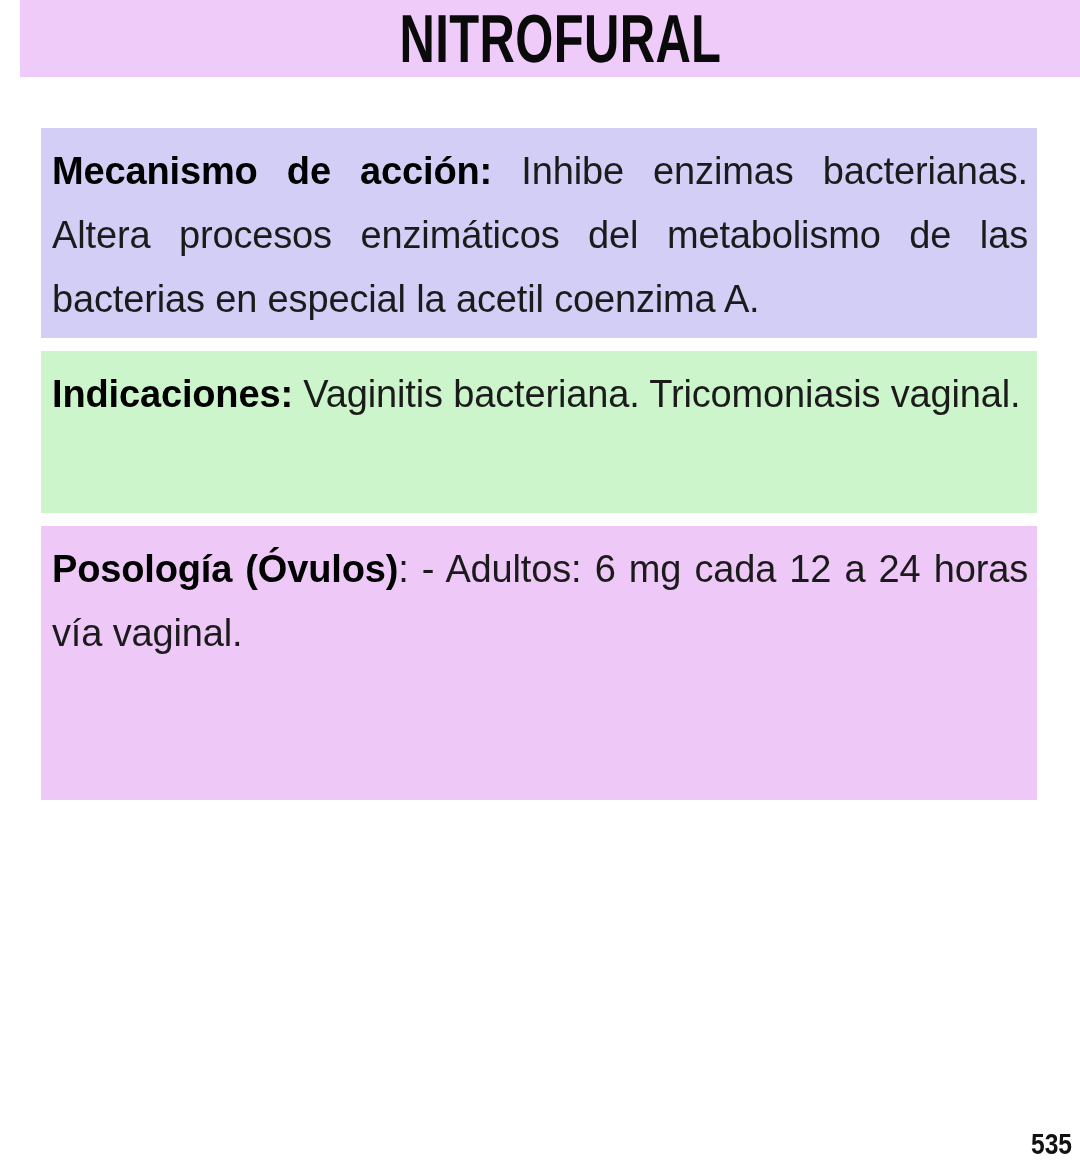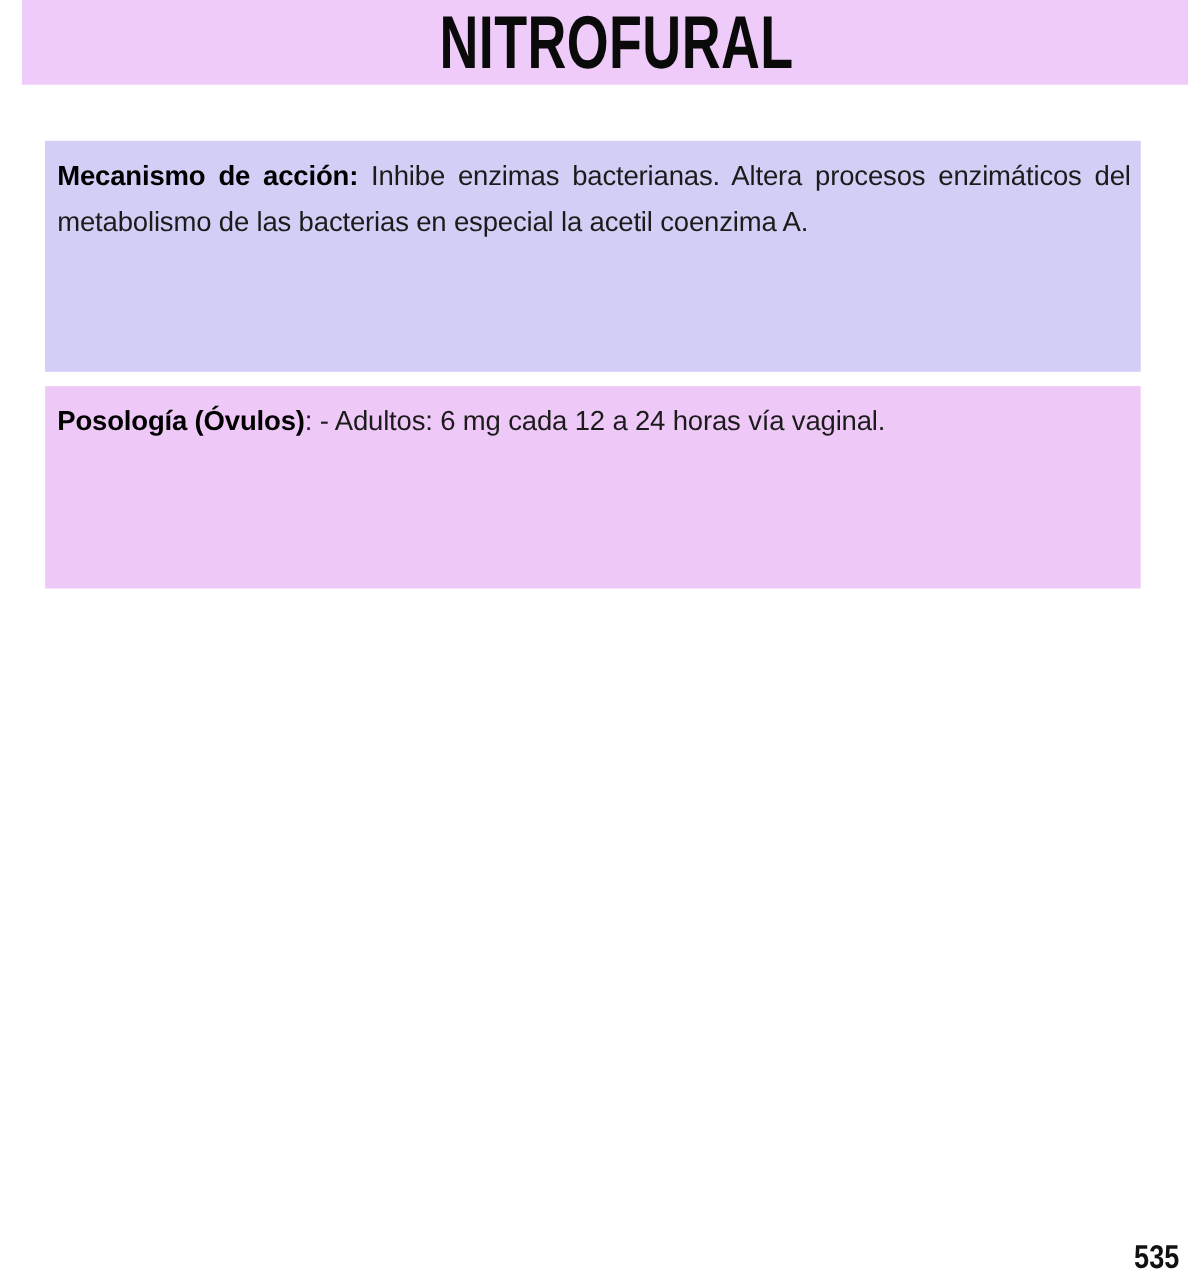--- a/index.html
+++ b/index.html
@@ -54,36 +54,36 @@
   .section {
     box-sizing: border-box;
     padding: 11px 9px 8px 11px;
     margin-bottom: 13px;
     overflow: hidden;
   }
   .section p {
     margin: 0;
     text-align: justify;
     text-justify: inter-word;
-    font-size: 25px;
+    font-size: 38px;
     line-height: 1.69;
     color: #1b1b1b;
     font-family: "Liberation Sans", sans-serif;
     letter-spacing: -0.15px;
   }
   .section p .lead {
     font-weight: 700;
     color: #000000;
   }
   
   .sec-mecanismo      { background: #d2cef5; height: 210px; }
   .sec-indicaciones   { background: #ccf5cc; height: 162px; }
   .sec-contra         { background: #f5dfc4; height: 165px; }
   .sec-efectos        { background: #cde8f5; height: 191px; }
-  .sec-posologia      { background: #eec9f7; height: 184px; margin-bottom: 0; }
+  .sec-posologia      { background: #eec9f7; height: 274px; margin-bottom: 0; }
   
   .page-number {
     position: absolute;
     right: 8px;
     bottom: 5px;
     font-family: "Liberation Sans Narrow", "Liberation Sans", sans-serif;
     font-weight: 700;
     font-size: 30px;
     line-height: 30px;
     color: #111111;
@@ -99,20 +99,23 @@
   <div class="header-band">
     <div class="drug-title">NITROFURAL</div>
   </div>
 
   <div class="sections">
 
     <div class="section sec-mecanismo">
       <p><span class="lead">Mecanismo de acción:</span><span> Inhibe enzimas bacterianas. Altera procesos enzimáticos del metabolismo de las bacterias en especial la acetil coenzima A.</span></p>
     </div>
 
+    <div class="section sec-indicaciones">
+      <p><span class="lead">Indicaciones:</span><span>  Vaginitis bacteriana. Tricomoniasis vaginal.</span></p>
+    </div>
 
 
 
     <div class="section sec-posologia">
       <p><span class="lead">Posología (Óvulos)</span><span>: - Adultos: 6 mg cada 12 a 24 horas vía vaginal.</span></p>
     </div>
 
   </div>
 
   <div class="page-number">535</div>

